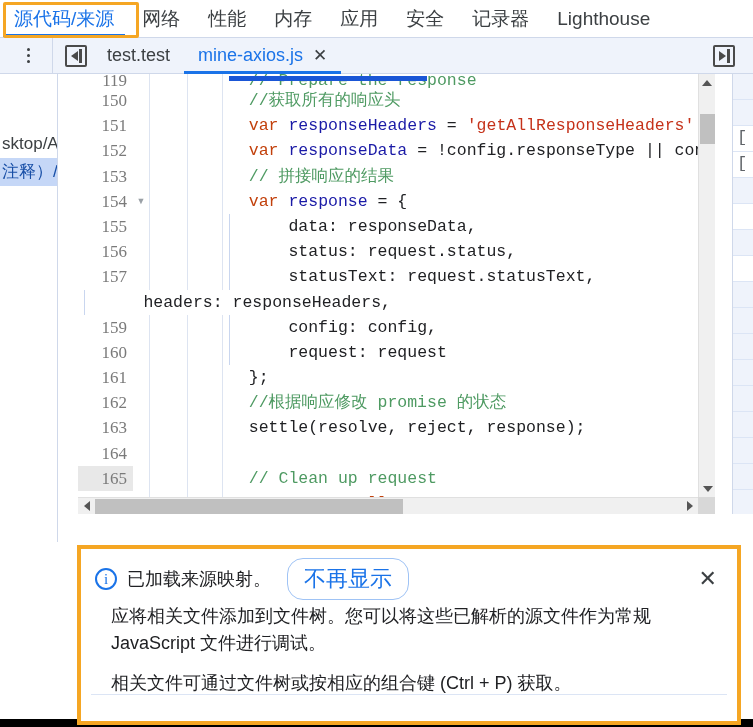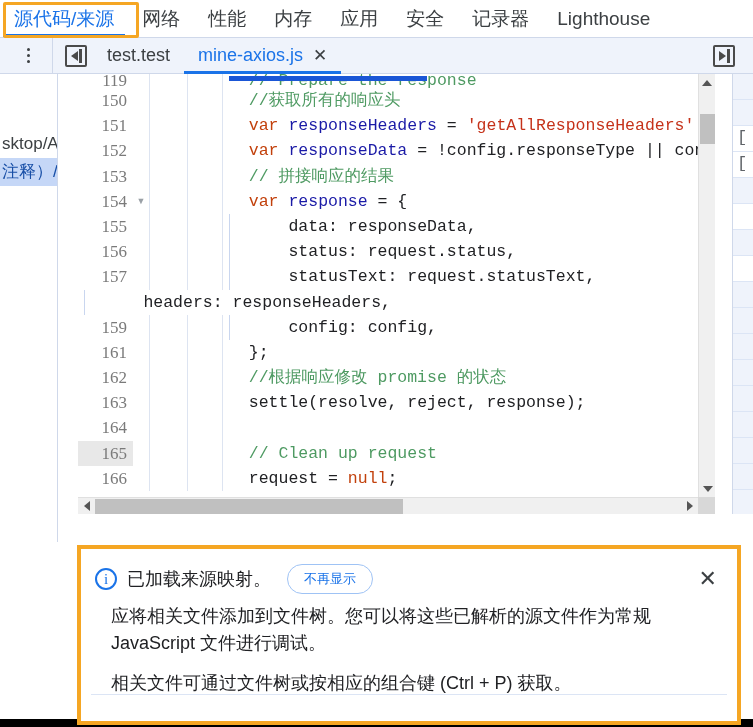--- a/index.html
+++ b/index.html
@@ -338,21 +338,21 @@
   }
   .info-title {
     font-size: 18px; color: #202124;
     white-space: nowrap;
   }
   .dontshow-btn {
     margin-left: 16px;
     border: 1px solid #9fc3f5;
     border-radius: 16px;
     color: #1a73e8;
-    font-size: 13px;
+    font-size: 22px;
     padding: 5px 16px;
     background: #fff;
     cursor: default;
     white-space: nowrap;
   }
   .info-spacer { flex: 1 1 auto; }
   .info-close {
     font-size: 22px; color: #3c4043;
     padding: 0 8px;
     line-height: 1;
@@ -532,20 +532,29 @@
           <div class="gutter">
             <div class="gutter-num">159</div>
             <div class="fold"></div>
             <div class="g-col"></div>
             <div class="g-col2"></div>
           </div>
           <div class="code-text indent-guide"><span>    </span><span class="tok-id">  config: config,</span></div>
         </div>
         <div class="code-row">
           <div class="gutter">
+            <div class="gutter-num">160</div>
+            <div class="fold"></div>
+            <div class="g-col"></div>
+            <div class="g-col2"></div>
+          </div>
+          <div class="code-text indent-guide"><span>    </span><span class="tok-id">  request: request</span></div>
+        </div>
+        <div class="code-row">
+          <div class="gutter">
             <div class="gutter-num">161</div>
             <div class="fold"></div>
             <div class="g-col"></div>
             <div class="g-col2"></div>
           </div>
           <div class="code-text"><span>  </span><span class="tok-id">};</span></div>
         </div>
         <div class="code-row">
           <div class="gutter">
             <div class="gutter-num">162</div>

